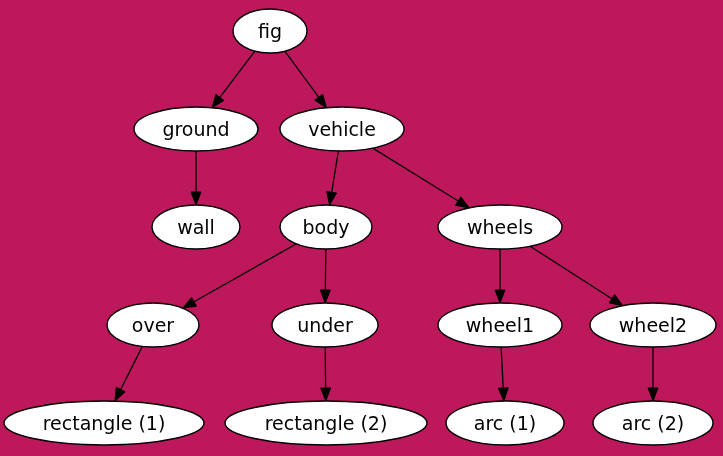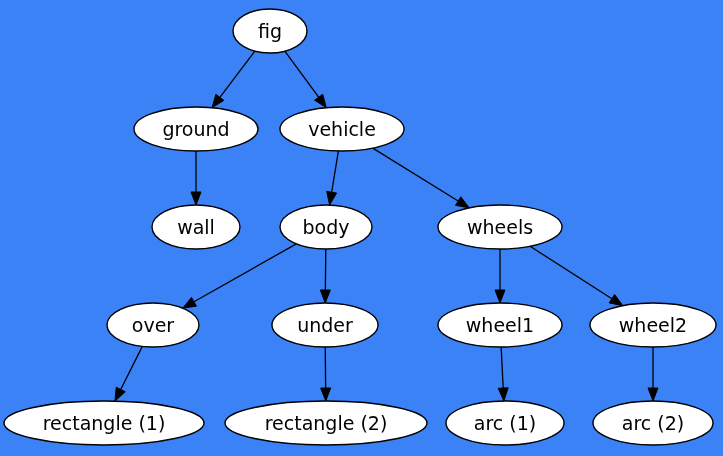--- a/index.html
+++ b/index.html
@@ -4,21 +4,21 @@
 <style>
   html, body {
     margin: 0;
     padding: 0;
     background: #ffffff;
   }
   .graph-canvas {
     position: relative;
     width: 723px;
     height: 456px;
-    background: #3b82f6;
+    background: #be185d;
     overflow: hidden;
   }
   svg text {
     font-family: "DejaVu Sans", sans-serif;
     font-size: 19px;
     fill: #000000;
   }
 </style>
 </head>
 <body>

